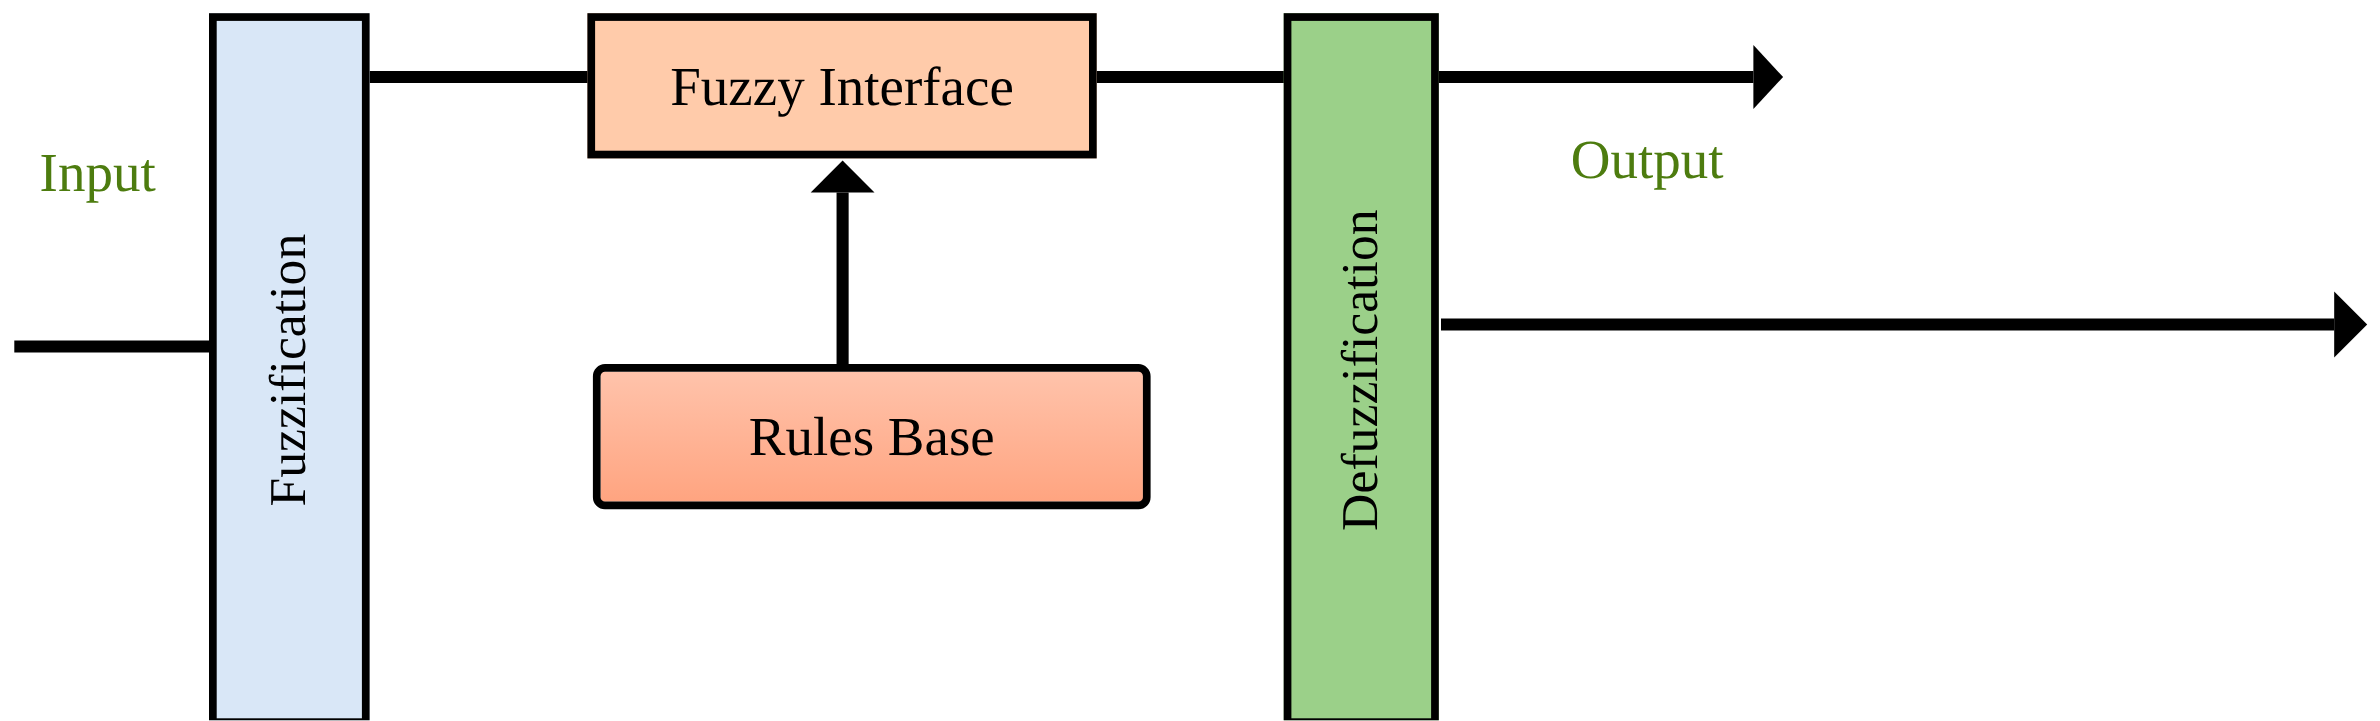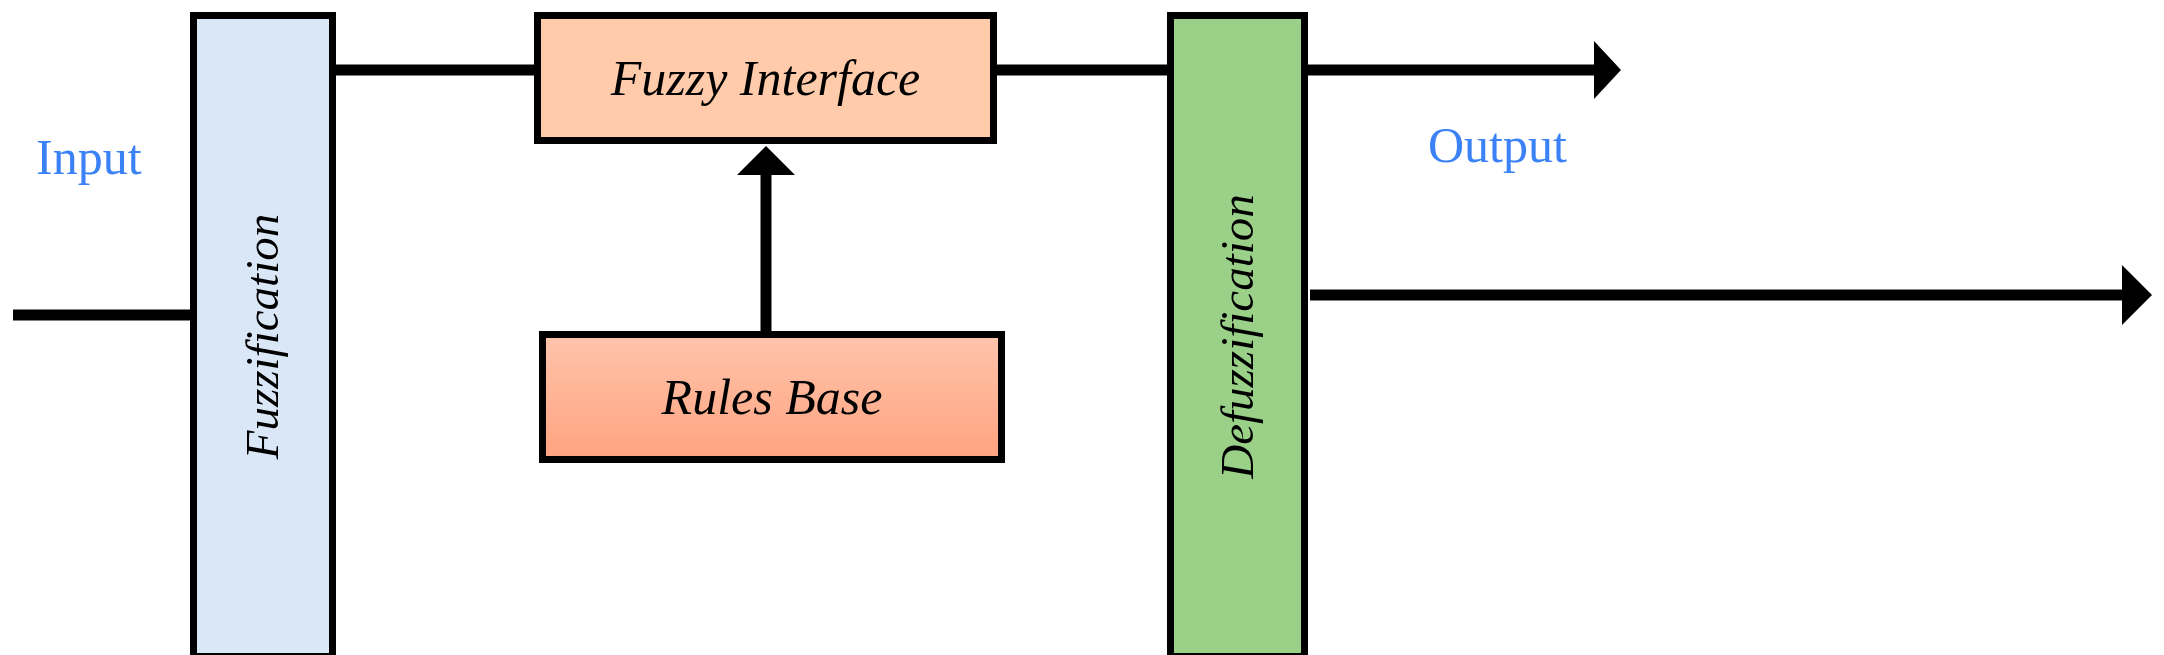--- a/index.html
+++ b/index.html
@@ -18,21 +18,20 @@
   }
 
   
   .block {
     position: absolute;
     box-sizing: border-box;
     border: 7px solid #000000;
     display: flex;
     align-items: center;
     justify-content: center;
-    font-style: italic;
   }
   .block-label {
     color: #000000;
     white-space: nowrap;
     line-height: 1;
   }
   .vertical-label {
     transform: rotate(-90deg);
   }
 
@@ -60,30 +59,31 @@
     top: 12px;
     width: 141px;
     height: 648px;
     background: #9bd089;
   }
   #block-defuzzification .block-label { font-size: 47px; }
 
   #block-rules-base {
     left: 539px;
     top: 331px;
-    width: 466px;
+    width: 507px;
     height: 132px;
     background: linear-gradient(to bottom, #ffc3ab 0%, #ffa480 100%);
+    border-radius: 11px;
   }
   #block-rules-base .block-label { font-size: 50px; }
 
   
   .free-text {
     position: absolute;
-    color: #3b82f6;
+    color: #4d7c0f;
     font-size: 50px;
     line-height: 1;
     white-space: nowrap;
   }
   #text-input  { left: 36px;   top: 132px; }
   #text-output { left: 1428px; top: 120px; text-align: center; }
 
   
   #connectors {
     position: absolute;

